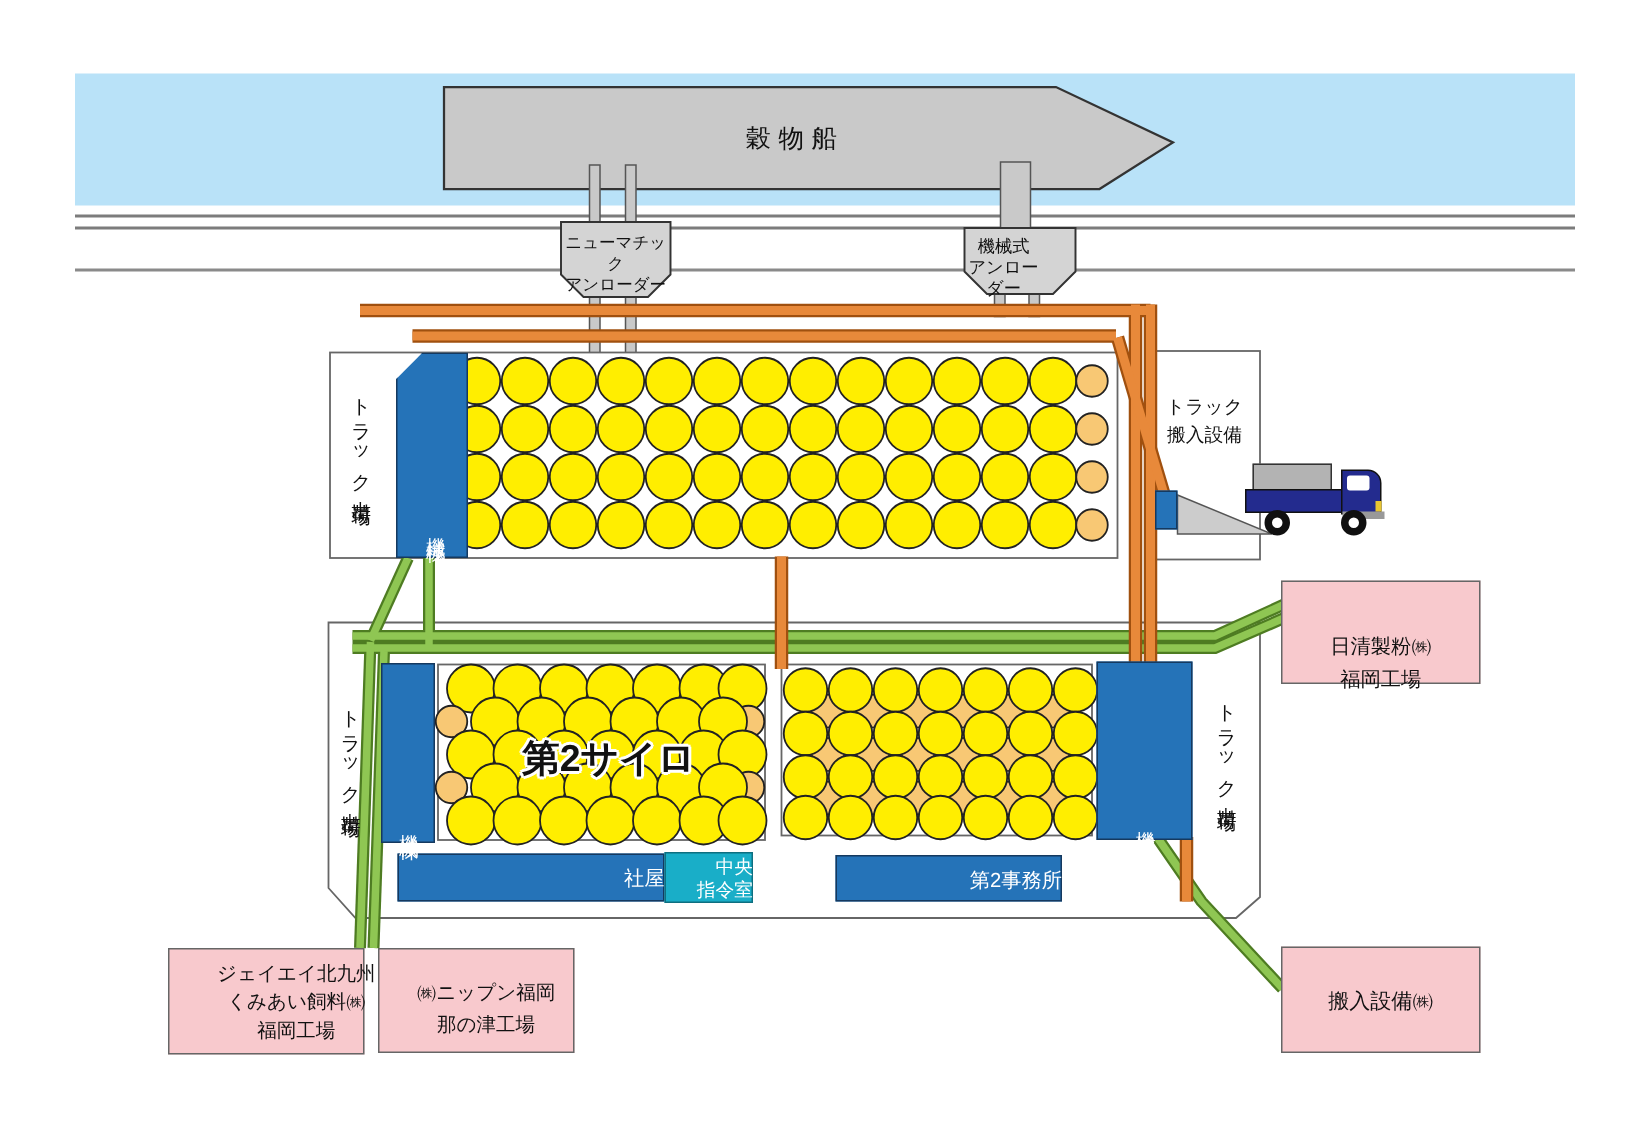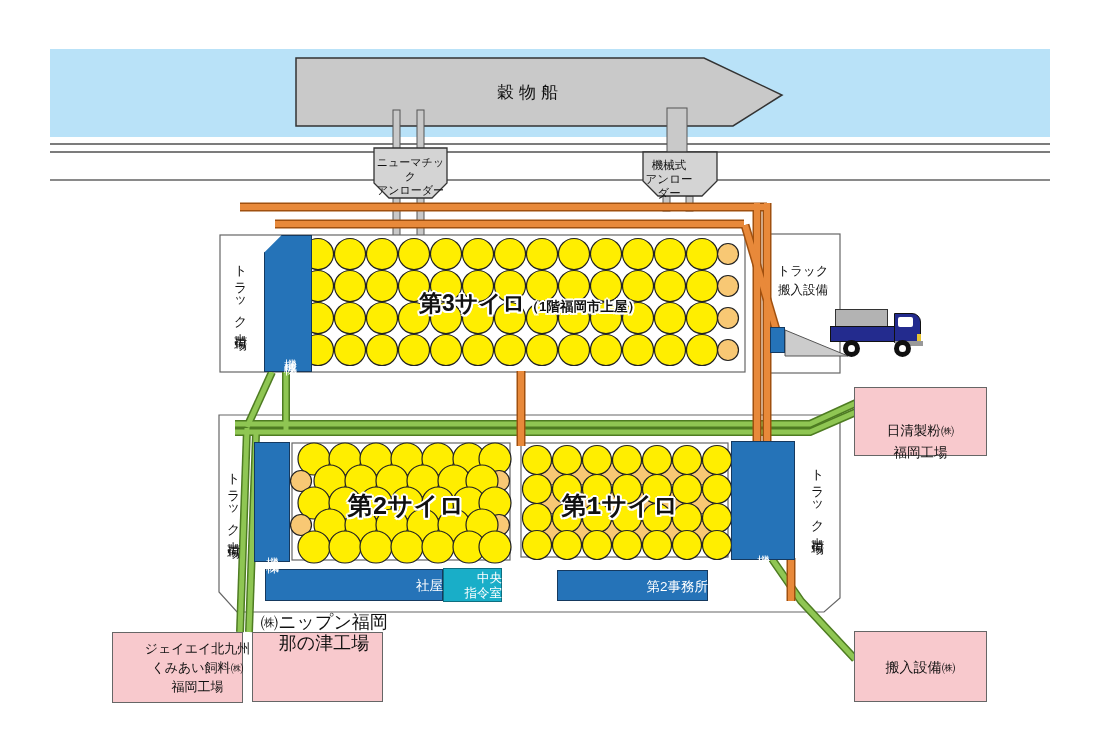--- a/index.html
+++ b/index.html
@@ -15,21 +15,21 @@
   
   .bluebox{background:#2573b8;border:1px solid #15395f;box-sizing:border-box;}
   .tealbox{background:#19aec8;border:1px solid #0e6f80;box-sizing:border-box;}
   .pinkbox{background:#f8c9cd;border:1px solid #666;box-sizing:border-box;}
   
   .lbl{color:#111;line-height:1.25;}
   .center{text-align:center;}
   .vtext{writing-mode:vertical-rl;text-orientation:upright;letter-spacing:2px;}
   .white{color:#fff;text-align:right;}
   .halo{text-shadow:2px 0 0 #fff,-2px 0 0 #fff,0 2px 0 #fff,0 -2px 0 #fff,1.5px 1.5px 0 #fff,-1.5px -1.5px 0 #fff,1.5px -1.5px 0 #fff,-1.5px 1.5px 0 #fff;}
-  .silo-title{font-weight:bold;font-size:25px;color:#111;white-space:nowrap;font-family:Liberation Mono, monospace;}
+  .silo-title{font-weight:bold;font-size:25px;color:#111;white-space:nowrap;}
   .silo3-main{font-weight:bold;font-size:23px;color:#111;}
   .silo3-sub{font-weight:bold;font-size:13.5px;color:#111;}
   
   .wheel{width:17px;height:17px;border-radius:50%;background:#fff;border:5px solid #101010;box-sizing:border-box;}
 </style>
 </head>
 <body>
 
 <div id="stage">
 
@@ -278,25 +278,21 @@
 
   <div class="abs z5 lbl center" style="left:374px;top:155px;width:73px;font-size:11px;line-height:14px;">
     <div>ニューマチック</div>
     <div>アンローダー</div>
   </div>
   <div class="abs z5 lbl center" style="left:643px;top:158px;width:52px;font-size:11.5px;line-height:14px;">
     <div>機械式</div>
     <div>アンローダー</div>
   </div>
 
-  <div class="abs z5 center halo" style="left:400px;top:288px;width:260px;white-space:nowrap;">
-    <span class="silo3-main">第3サイロ</span><span class="silo3-sub">（1階福岡市上屋）</span>
-  </div>
   <div class="abs z5 center halo silo-title" style="left:326px;top:489px;width:160px;">第2サイロ</div>
-  <div class="abs z5 center halo silo-title" style="left:540px;top:489px;width:160px;">第1サイロ</div>
 
   <div class="abs z5 vtext white" style="left:281px;top:258px;height:96px;font-size:13px;">機械棟</div>
   <div class="abs z5 vtext white" style="left:263px;top:456px;height:96px;font-size:13px;">機械棟</div>
   <div class="abs z5 vtext white" style="left:754px;top:454px;height:96px;font-size:13px;">機械棟</div>
 
   <div class="abs z5 vtext lbl" style="left:232px;top:256px;height:100px;font-size:13px;">トラック出荷場</div>
   <div class="abs z5 vtext lbl" style="left:225px;top:464px;height:104px;font-size:13px;">トラック出荷場</div>
   <div class="abs z5 vtext lbl" style="left:809px;top:460px;height:104px;font-size:13px;">トラック出荷場</div>
 
   <div class="abs z5 lbl center" style="left:765px;top:262px;width:76px;font-size:12.5px;line-height:19px;">
@@ -313,19 +309,19 @@
 
   <div class="abs z5 lbl center" style="left:854px;top:420px;width:133px;font-size:13.5px;line-height:22px;">
     <div>日清製粉㈱</div>
     <div>福岡工場</div>
   </div>
   <div class="abs z5 lbl center" style="left:112px;top:639px;width:131px;font-size:13px;line-height:19px;padding-left:20px;">
     <div>ジェイエイ北九州</div>
     <div>くみあい飼料㈱</div>
     <div>福岡工場</div>
   </div>
-  <div class="abs z5 lbl center" style="left:252px;top:612px;width:144px;font-size:18px;line-height:21px;">
+  <div class="abs z5 lbl center" style="left:252px;top:651px;width:144px;font-size:13px;line-height:21px;">
     <div>㈱ニップン福岡</div>
     <div>那の津工場</div>
   </div>
   <div class="abs z5 lbl center" style="left:854px;top:659px;width:133px;font-size:14px;">搬入設備㈱</div>
 
 </div>
 
 </body></html>

